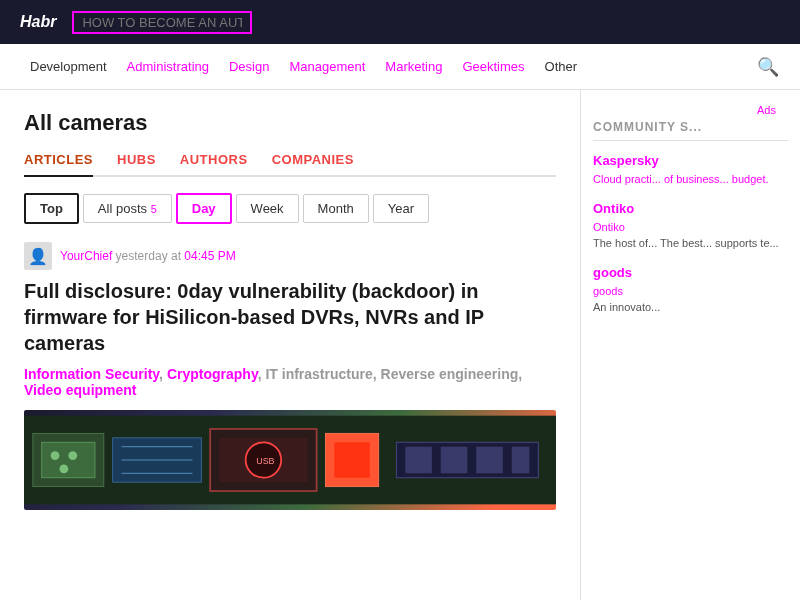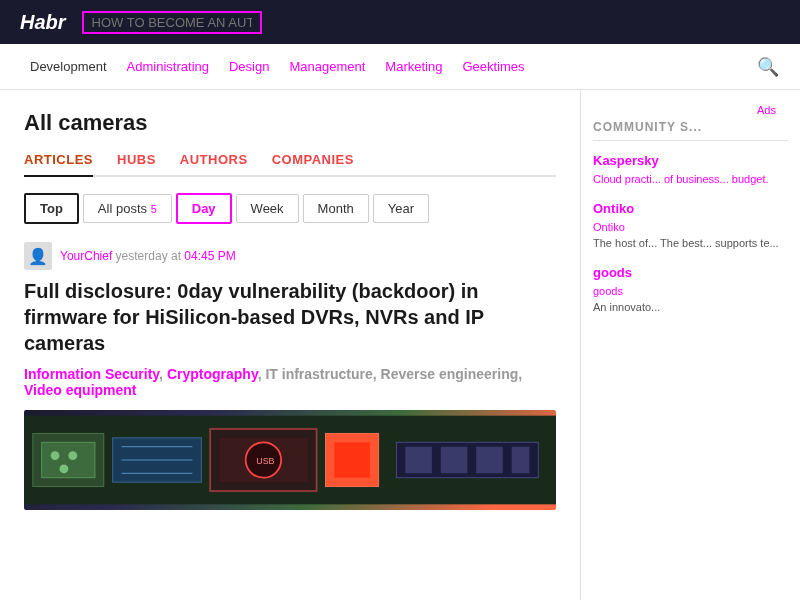--- a/index.html
+++ b/index.html
@@ -9,21 +9,21 @@
     .top-bar {
       background: #1a1a2e;
       height: 44px;
       display: flex;
       align-items: center;
       padding: 0 20px;
       gap: 16px;
     }
     .top-bar-logo {
       color: #fff;
-      font-size: 20px;
+      font-size: 16px;
       font-weight: bold;
       font-style: italic;
     }
     .top-bar-search-box {
       background: transparent;
       border: 2px solid #ff00ff;
       color: #ff00ff;
       padding: 2px 8px;
       font-size: 13px;
       outline: none;
@@ -248,20 +248,21 @@
   <input class="top-bar-search-box" type="text" value="" placeholder="HOW TO BECOME AN AUTHOR" style="">
 </div>
 
 <div class="cat-nav">
   <a class="cat-nav-item">Development</a>
   <a class="cat-nav-item magenta">Administrating</a>
   <a class="cat-nav-item magenta">Design</a>
   <a class="cat-nav-item magenta">Management</a>
   <a class="cat-nav-item magenta">Marketing</a>
   <a class="cat-nav-item magenta">Geektimes</a>
+  <a class="cat-nav-item">Other</a>
   <span class="cat-nav-search">🔍</span>
 </div>
 
 <div class="main-layout">
 
   <div class="content-area">
 
     <h1 class="page-title">All cameras</h1>
 
     <div class="tabs">

